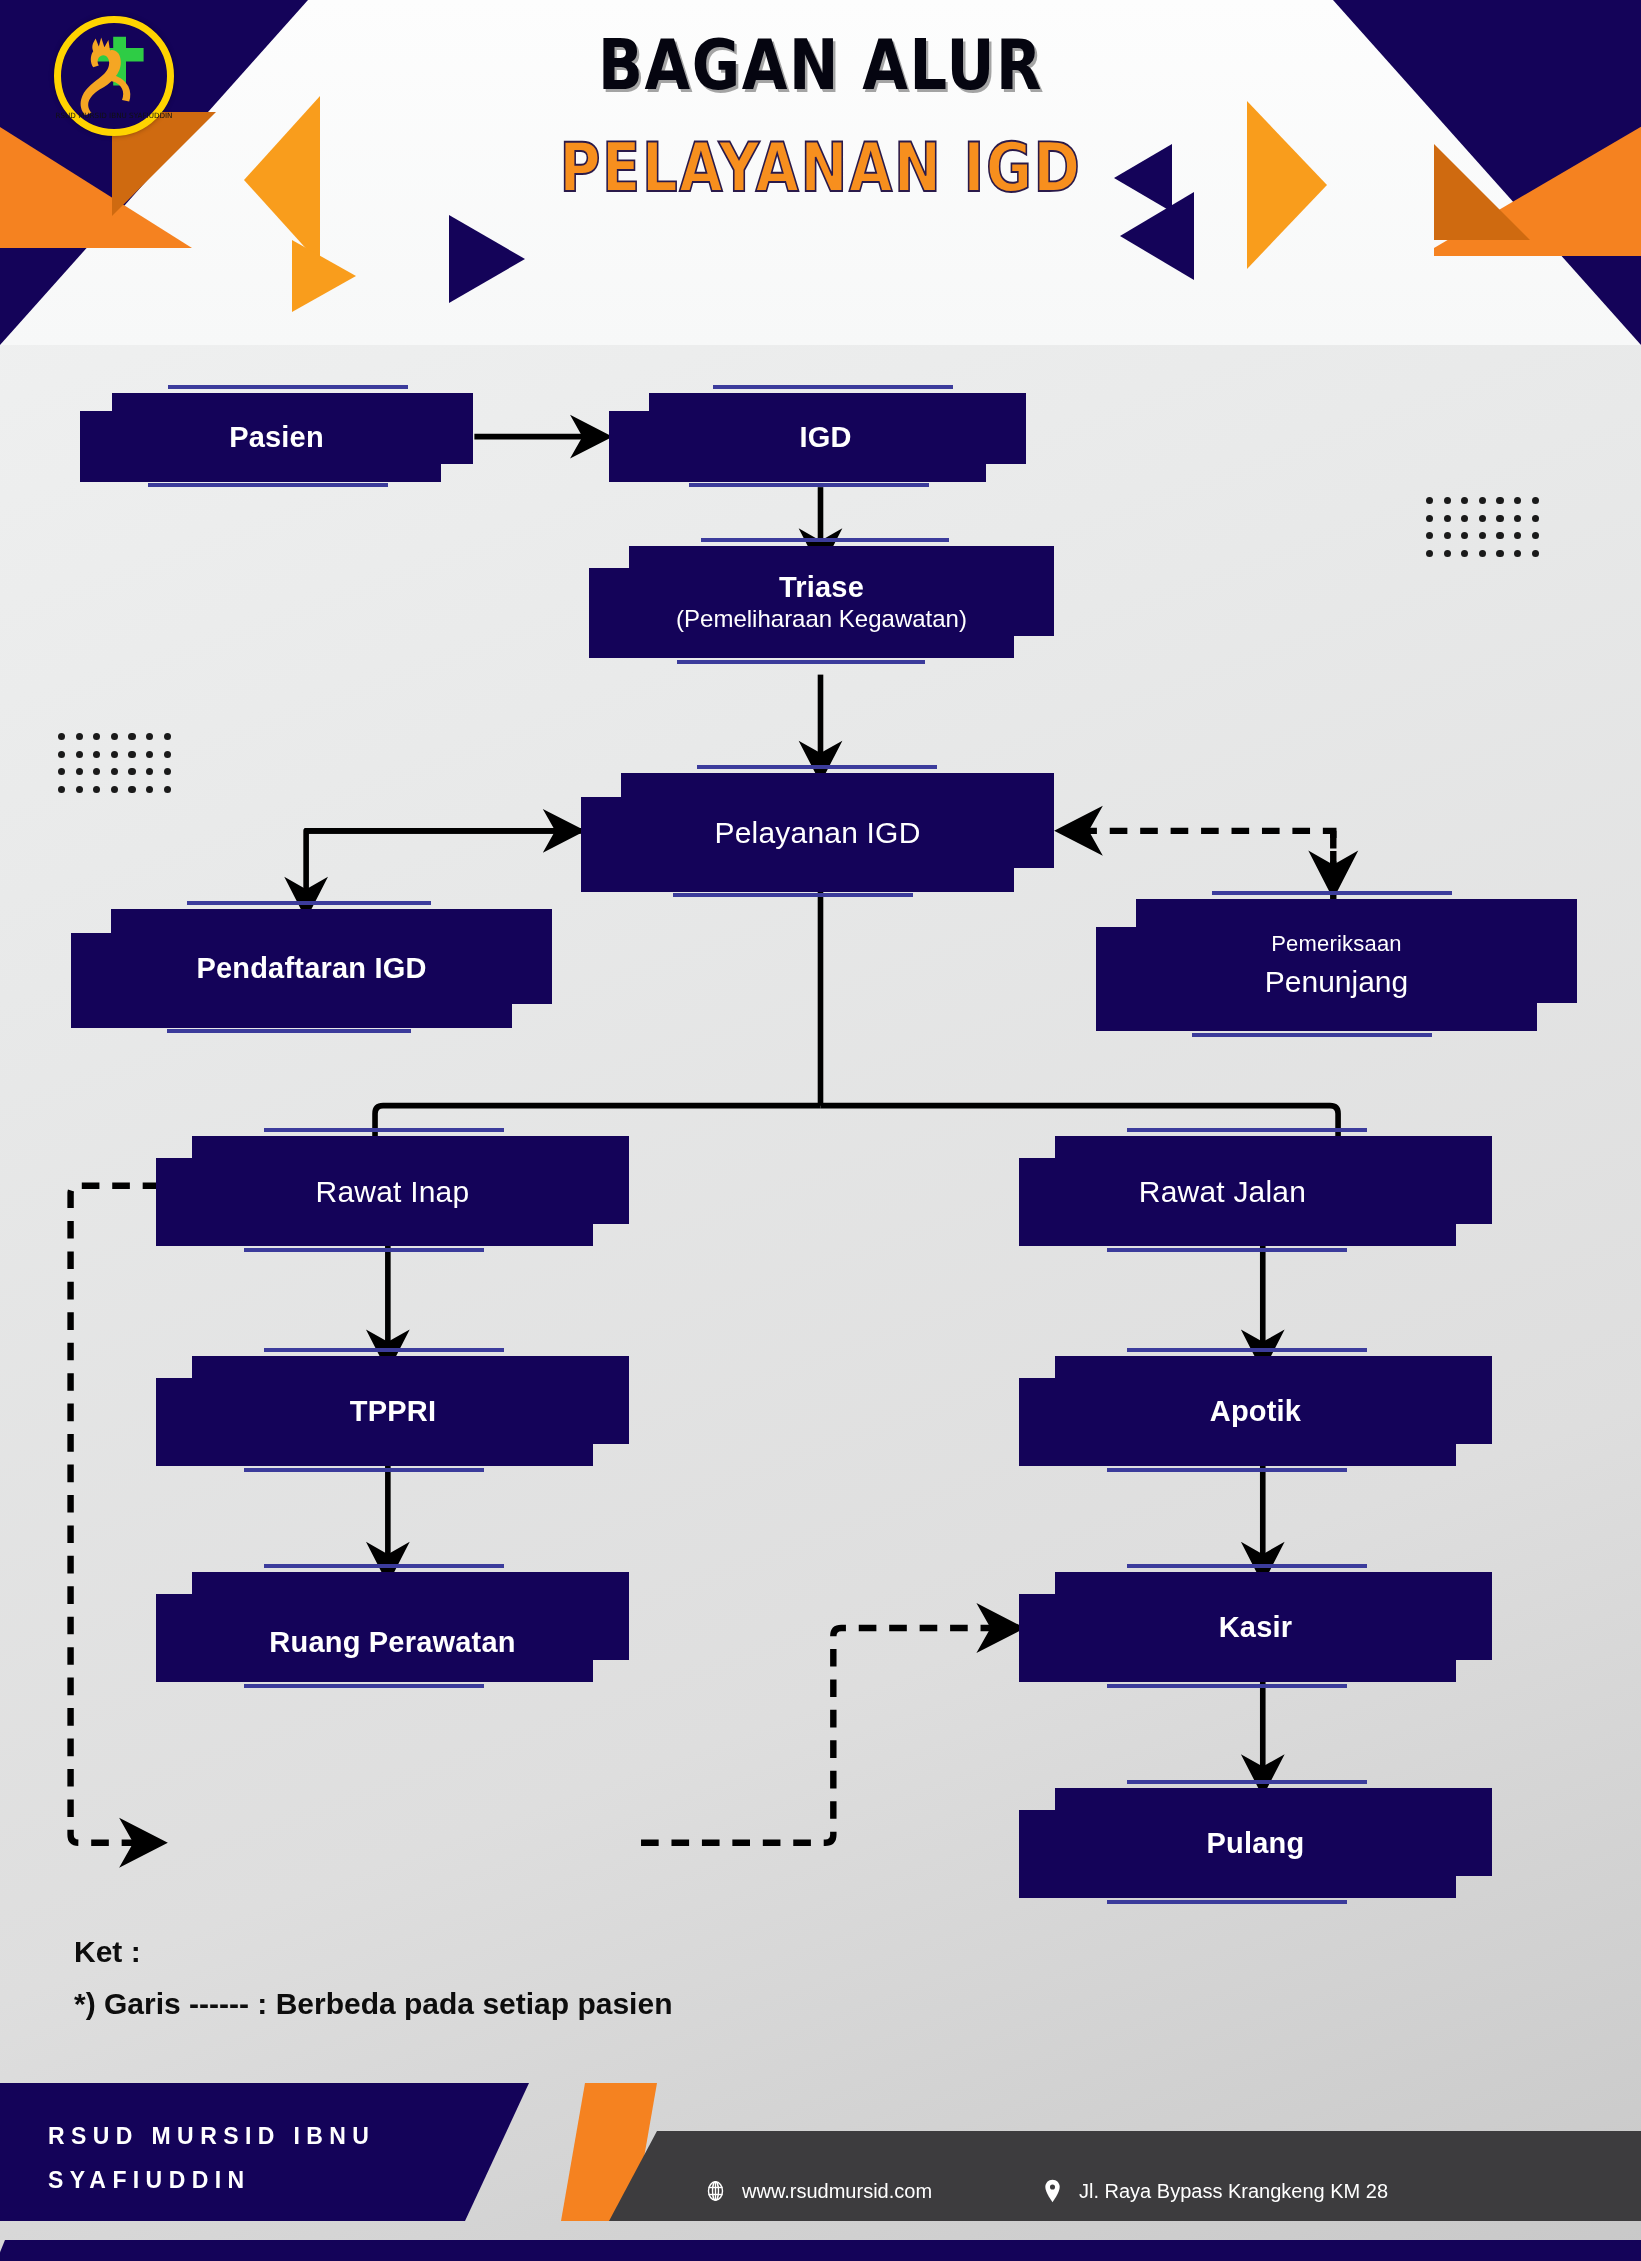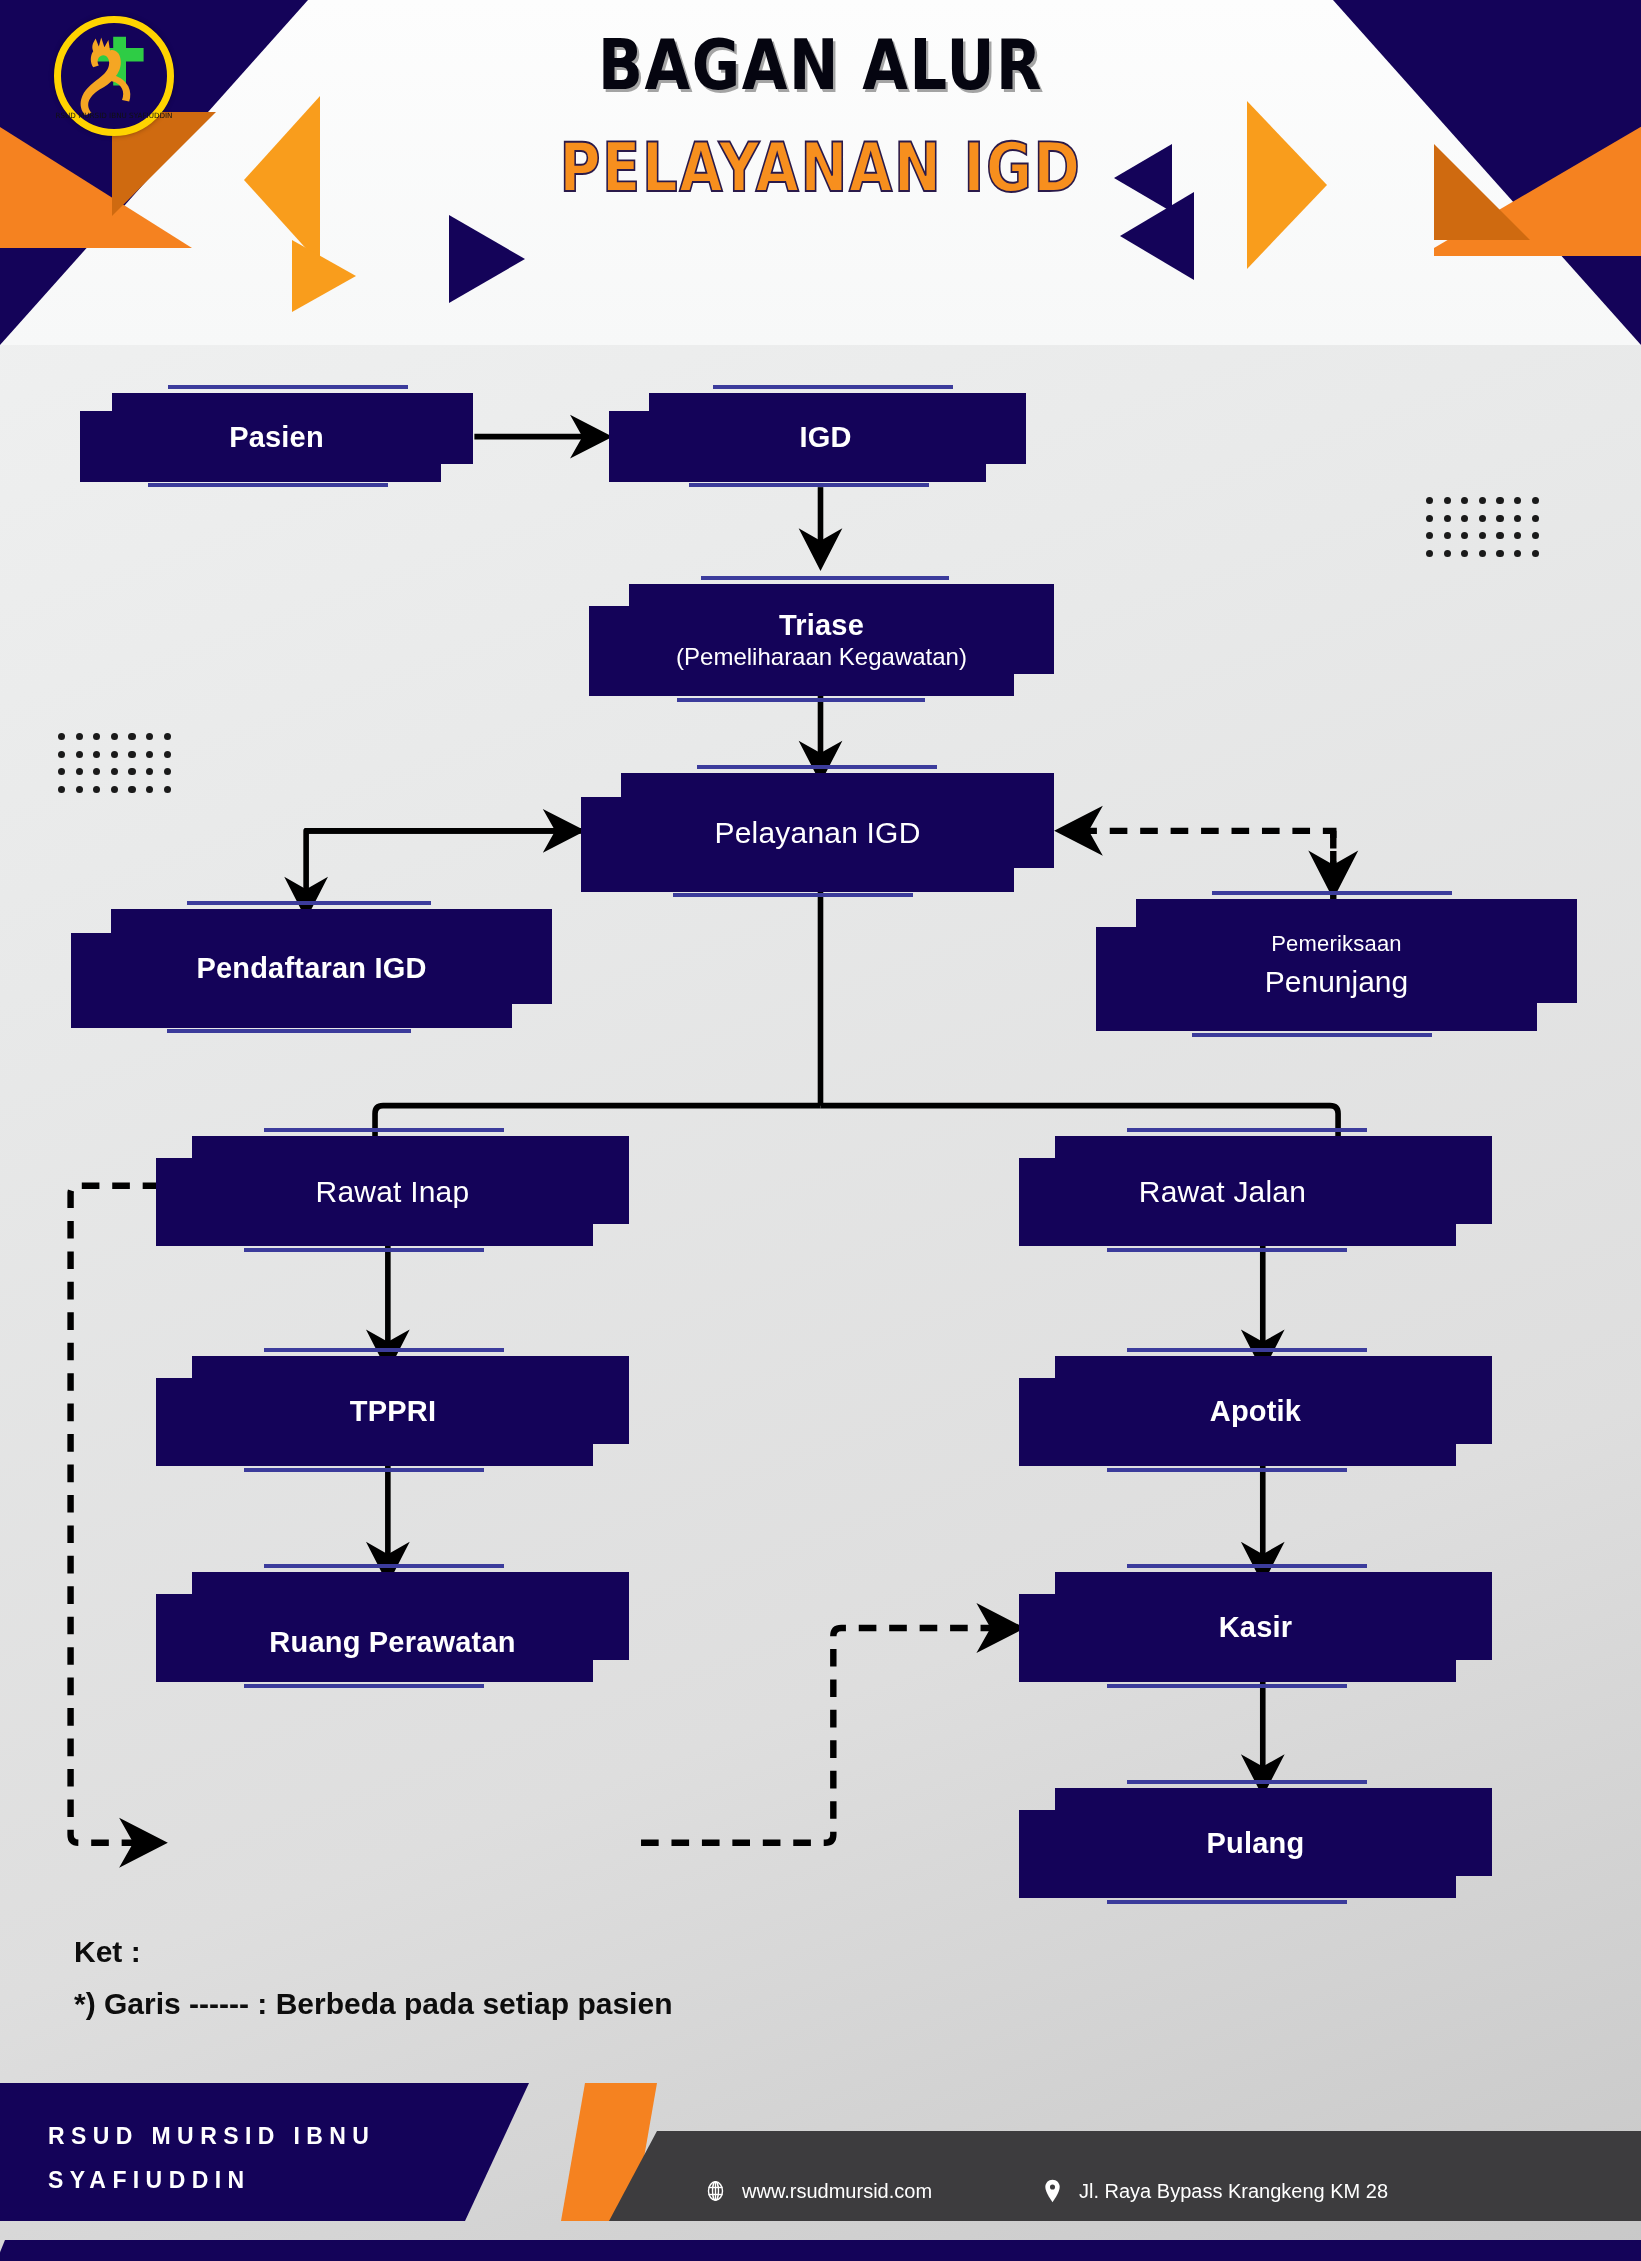--- a/index.html
+++ b/index.html
@@ -265,21 +265,21 @@
   <div class="node" style="left:609px;top:393px;width:417px;height:88px;padding-left:16px;">
     <div class="b1" style="left:40px;top:0;width:377px;height:71px;"></div>
     <div class="b2" style="left:0;top:17.6px;width:377px;height:71px;"></div>
     <div class="ln" style="left:104px;top:-8px;width:240px;"></div>
     <div class="ln bot" style="left:80px;top:90px;width:240px;"></div>
     <div class="lbl">
       <span class="t1">IGD</span>
     </div>
   </div>
 
-  <div class="node" style="left:589px;top:584px;width:465px;height:112px;">
+  <div class="node" style="left:589px;top:546px;width:465px;height:112px;">
     <div class="b1" style="left:40px;top:0;width:425px;height:90px;"></div>
     <div class="b2" style="left:0;top:22.4px;width:425px;height:90px;"></div>
     <div class="ln" style="left:112px;top:-8px;width:248px;"></div>
     <div class="ln bot" style="left:88px;top:114px;width:248px;"></div>
     <div class="lbl">
       <span class="t1">Triase</span>
       <span class="t2">(Pemeliharaan Kegawatan)</span>
     </div>
   </div>
 

